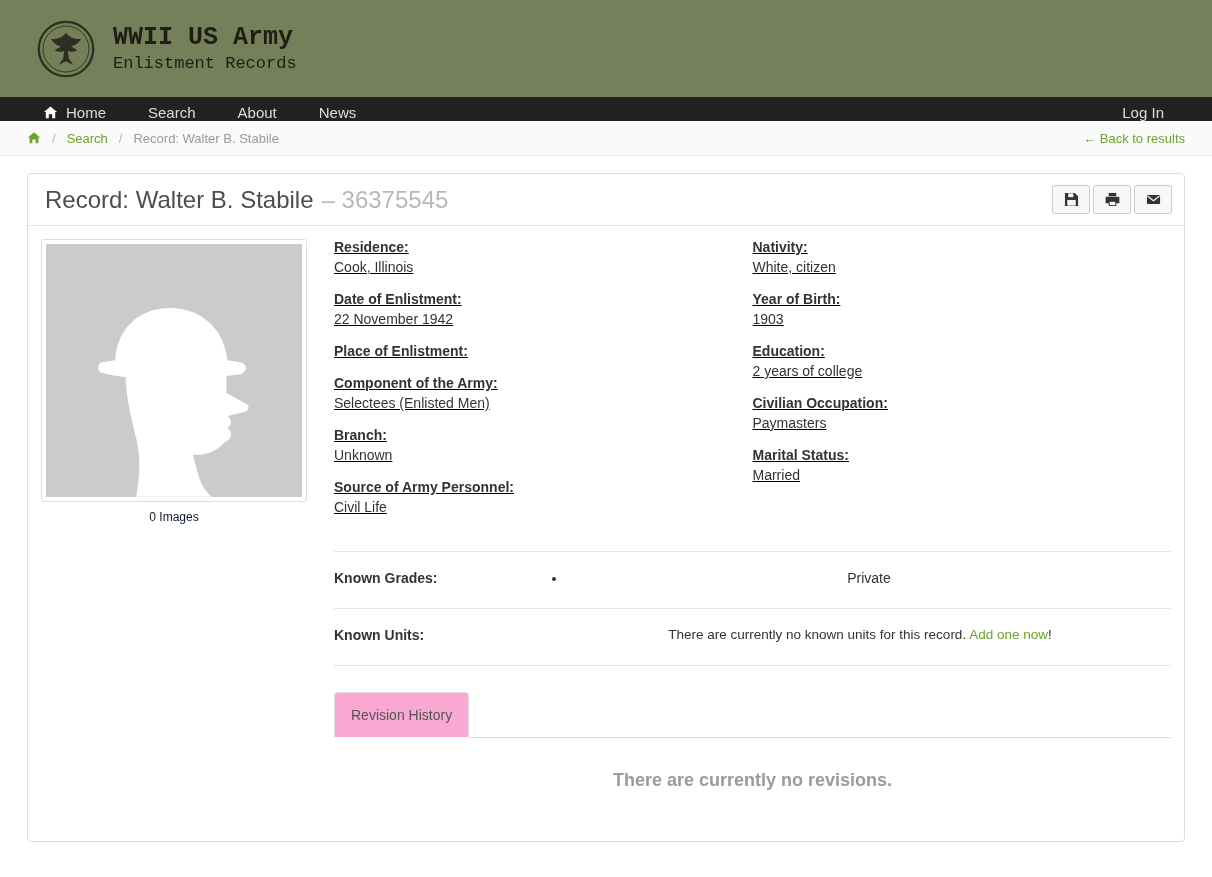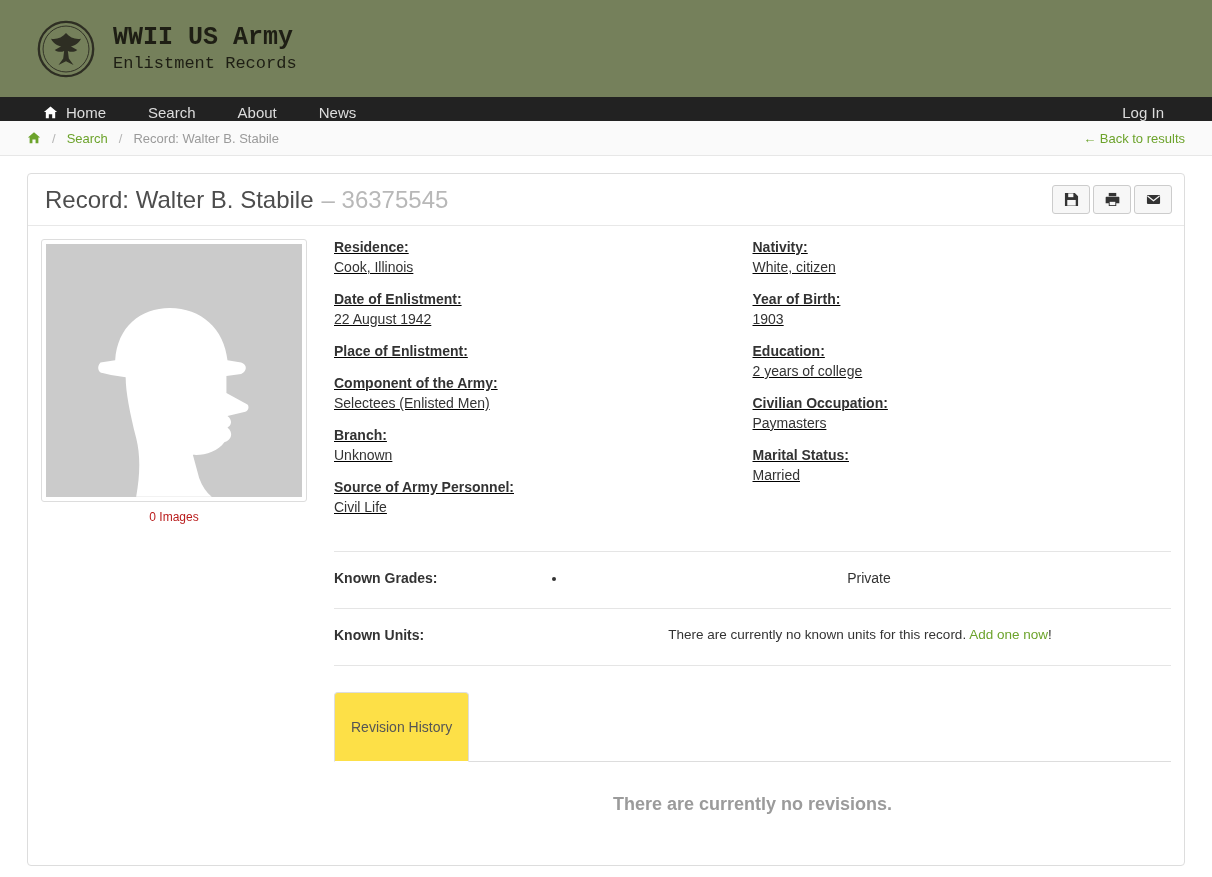--- a/index.html
+++ b/index.html
@@ -34,39 +34,39 @@
   .btn-group { margin-left:auto; display:flex; gap:3px; }
   .btn { width:38px; height:29px; background:#f7f7f7; border:1px solid #ccc; border-radius:3px; display:flex; align-items:center; justify-content:center; cursor:pointer; }
   .btn svg { width:15px; height:15px; }
 
   
   .card-body { display:flex; padding:13px 13px 0 13px; }
   .photo-col { width:266px; flex:none; }
   .thumb { border:1px solid #ddd; border-radius:3px; padding:4px; background:#fff; }
   .thumb-img { background:#cbcbcb; height:253px; display:flex; align-items:flex-end; justify-content:center; overflow:hidden; }
   .thumb-img svg { width:82%; height:94%; }
-  .photo-caption { text-align:center; color:#b91c1c; font-size:12px; margin-top:8px; }
+  .photo-caption { text-align:center; color:#0f172a; font-size:12px; margin-top:8px; }
 
   .main-col { flex:1; margin-left:27px; min-width:0; padding-bottom:10px; }
   .fields { display:flex; margin-bottom:20px; }
   .fcol { width:50%; }
   .field { margin-bottom:16px; padding-right:20px;text-decoration:underline; }
   .field-label { font-weight:bold; font-size:14px; color:#333; }
   .field-value { font-size:14px; color:#333; margin-top:4px; }
 
   .section { display:flex; border-top:1px solid #e5e5e5; padding:18px 0 22px 0; }
   .section-label { width:215px; flex:none; font-weight:bold; font-size:14px; color:#333; }
   .section-content { flex:1; font-size:13.5px; color:#333;text-align:center; }
   .grades-list { list-style:disc; padding-left:18px; margin:0; font-size:14px; color:#333; }
   .grades-list li { margin:0; }
   .units-link { color:#6ca32b; text-decoration:none; cursor:pointer; }
 
   .tabs-area { border-top:1px solid #e5e5e5; padding-top:26px; }
   .tab-bar { border-bottom:1px solid #ddd; }
-  .tab { display:inline-block; margin-bottom:-1px; padding:26px 16px; border:1px solid #ddd; border-bottom:1px solid #fff; border-radius:4px 4px 0 0; background:#fde047; color:#555; font-size:14px; cursor:pointer; position:relative; }
+  .tab { display:inline-block; margin-bottom:-1px; padding:14px 16px; border:1px solid #ddd; border-bottom:1px solid #fff; border-radius:4px 4px 0 0; background:#f9a8d4; color:#555; font-size:14px; cursor:pointer; position:relative; }
   .empty-revisions { text-align:center; color:#9b9b9b; font-weight:bold; font-size:18px; margin:32px 0 40px 0; }
 </style>
 </head>
 <body>
 
 <div class="site-header">
   <svg class="seal" viewBox="0 0 64 64">
     <circle cx="32" cy="32" r="29" fill="none" stroke="#2e2e23" stroke-width="2.5"></circle>
     <circle cx="32" cy="32" r="24.5" fill="none" stroke="#2e2e23" stroke-width="1"></circle>
     <path d="M32 15c4 5 10 7 16 6-3 6-8 8-11 8l7 4c-4 3-8 2-10 1l1 8 5 7-8-4-8 4 5-7 1-8c-2 1-6 2-10-1l7-4c-3 0-8-2-11-8 6 1 12-1 16-6z" fill="#2e2e23"></path>
@@ -153,21 +153,21 @@
 
     <div class="main-col">
       <div class="fields">
         <div class="fcol">
           <div class="field">
             <div class="field-label">Residence:</div>
             <div class="field-value">Cook, Illinois</div>
           </div>
           <div class="field">
             <div class="field-label">Date of Enlistment:</div>
-            <div class="field-value">22 August 1942</div>
+            <div class="field-value">22 November 1942</div>
           </div>
           <div class="field">
             <div class="field-label">Place of Enlistment:</div>
           </div>
           <div class="field">
             <div class="field-label">Component of the Army:</div>
             <div class="field-value">Selectees (Enlisted Men)</div>
           </div>
           <div class="field">
             <div class="field-label">Branch:</div>

